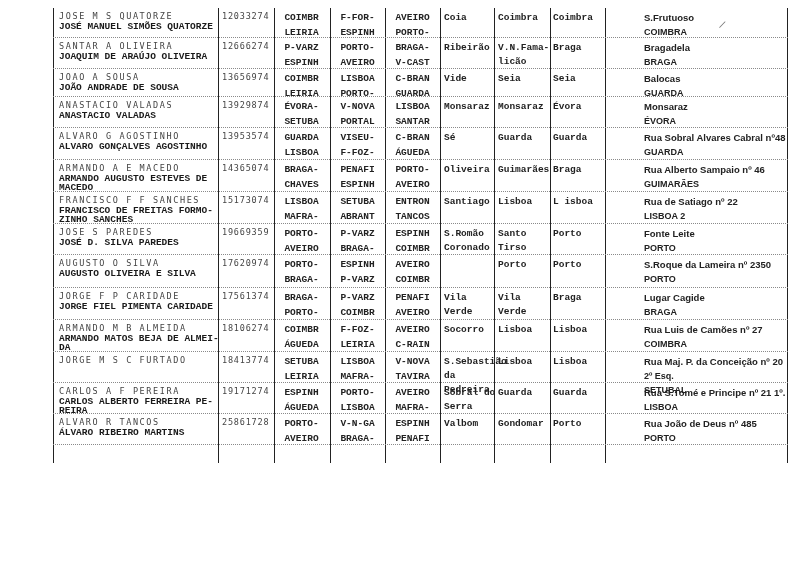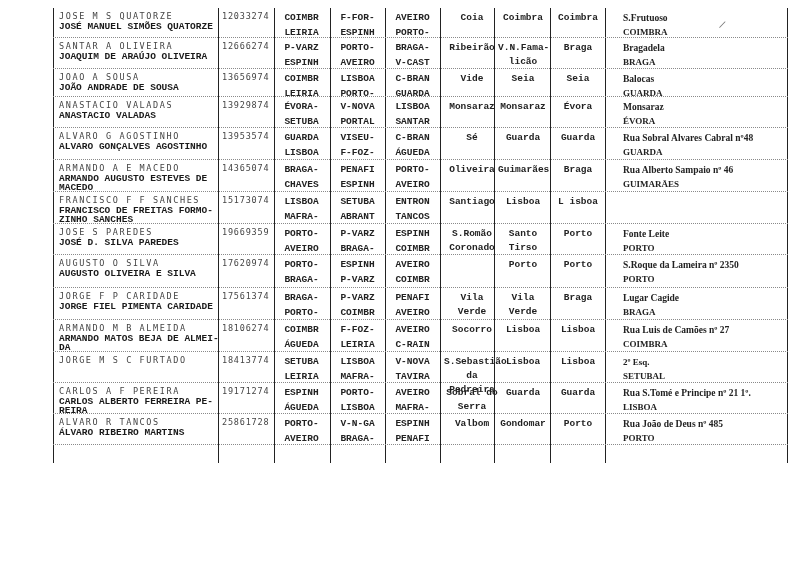--- a/index.html
+++ b/index.html
@@ -24,25 +24,25 @@
     .code {
       font-family: "DejaVu Sans Mono", monospace; font-size: 8.5px; letter-spacing: 0.8px; color: #444;
       position: absolute; left: 169px; top: 3px;
     }
     .route {
       font-family: "Liberation Mono", monospace; font-weight: bold; font-size: 9.5px; color: #222;
       position: absolute; text-align: center; width: 55px; line-height: 15px; top: 2px;
     }
     .place {
       font-family: "Liberation Mono", monospace; font-weight: bold; font-size: 9.5px; color: #222;
-      position: absolute; line-height: 14px; top: 3px; white-space: normal; text-align: center;
+      position: absolute; line-height: 14px; top: 3px; white-space: normal;
     }
     .addr {
-      font-family: Liberation Serif, serif; font-weight: bold; font-size: 9.5px; color: #222;
-      position: absolute; left: 570px; top: 3px; line-height: 14px; white-space: nowrap;
+      font-family: Liberation Sans, sans-serif; font-weight: bold; font-size: 9.5px; color: #222;
+      position: absolute; left: 591px; top: 3px; line-height: 14px; white-space: nowrap;
     }
     .addr .line2 { display: block; font-size: 9px; }
     .stray { position: absolute; left: 719px; top: 20px; font-size: 10px; color: #777; transform: rotate(15deg); }
   </style>
 </head>
 <body>
 
 <div class="sheet">
 
   <div class="vline" style="left:53px;"></div>
@@ -215,20 +215,24 @@
         <span style="display:block">SETUBA</span>
         <span style="display:block">ABRANT</span>
       </div>
       <div class="route" style="left:332px">
         <span style="display:block">ENTRON</span>
         <span style="display:block">TANCOS</span>
       </div>
       <span class="place" style="left:391px;width:56px">Santiago</span>
       <span class="place" style="left:445px;width:50px">Lisboa</span>
       <span class="place" style="left:500px;width:50px">L isboa</span>
+      <div class="addr">
+          <span class="" style="display:block">Rua de Satiago nº 22</span>
+          <span class="line2" style="display:block">LISBOA 2</span>
+        </div>
     </div>
       <div class="row" style="top: 224px; height: 30px;">
       <span class="name-abbr">JOSE S PAREDES</span>
       <span class="name-full">JOSÉ D. SILVA PAREDES</span>
       <span class="code">19669359</span>
       <div class="route" style="left:221px">
         <span style="display:block">PORTO-</span>
         <span style="display:block">AVEIRO</span>
       </div>
       <div class="route" style="left:277px">
@@ -330,20 +334,21 @@
         <span style="display:block">MAFRA-</span>
       </div>
       <div class="route" style="left:332px">
         <span style="display:block">V-NOVA</span>
         <span style="display:block">TAVIRA</span>
       </div>
       <span class="place" style="left:391px;width:56px">S.Sebastião da Pedreira</span>
       <span class="place" style="left:445px;width:50px">Lisboa</span>
       <span class="place" style="left:500px;width:50px">Lisboa</span>
       <div class="addr">
+          <span class="" style="display:block">Rua Maj. P. da Conceição nº 20</span>
           <span class="line2" style="display:block">2º Esq.</span>
           <span class="line2" style="display:block">SETUBAL</span>
         </div>
     </div>
       <div class="row" style="top: 383px; height: 30px;">
       <span class="name-abbr">CARLOS A F PEREIRA</span>
       <span class="name-full">CARLOS ALBERTO FERREIRA PE-REIRA</span>
       <span class="code">19171274</span>
       <div class="route" style="left:221px">
         <span style="display:block">ESPINH</span>

